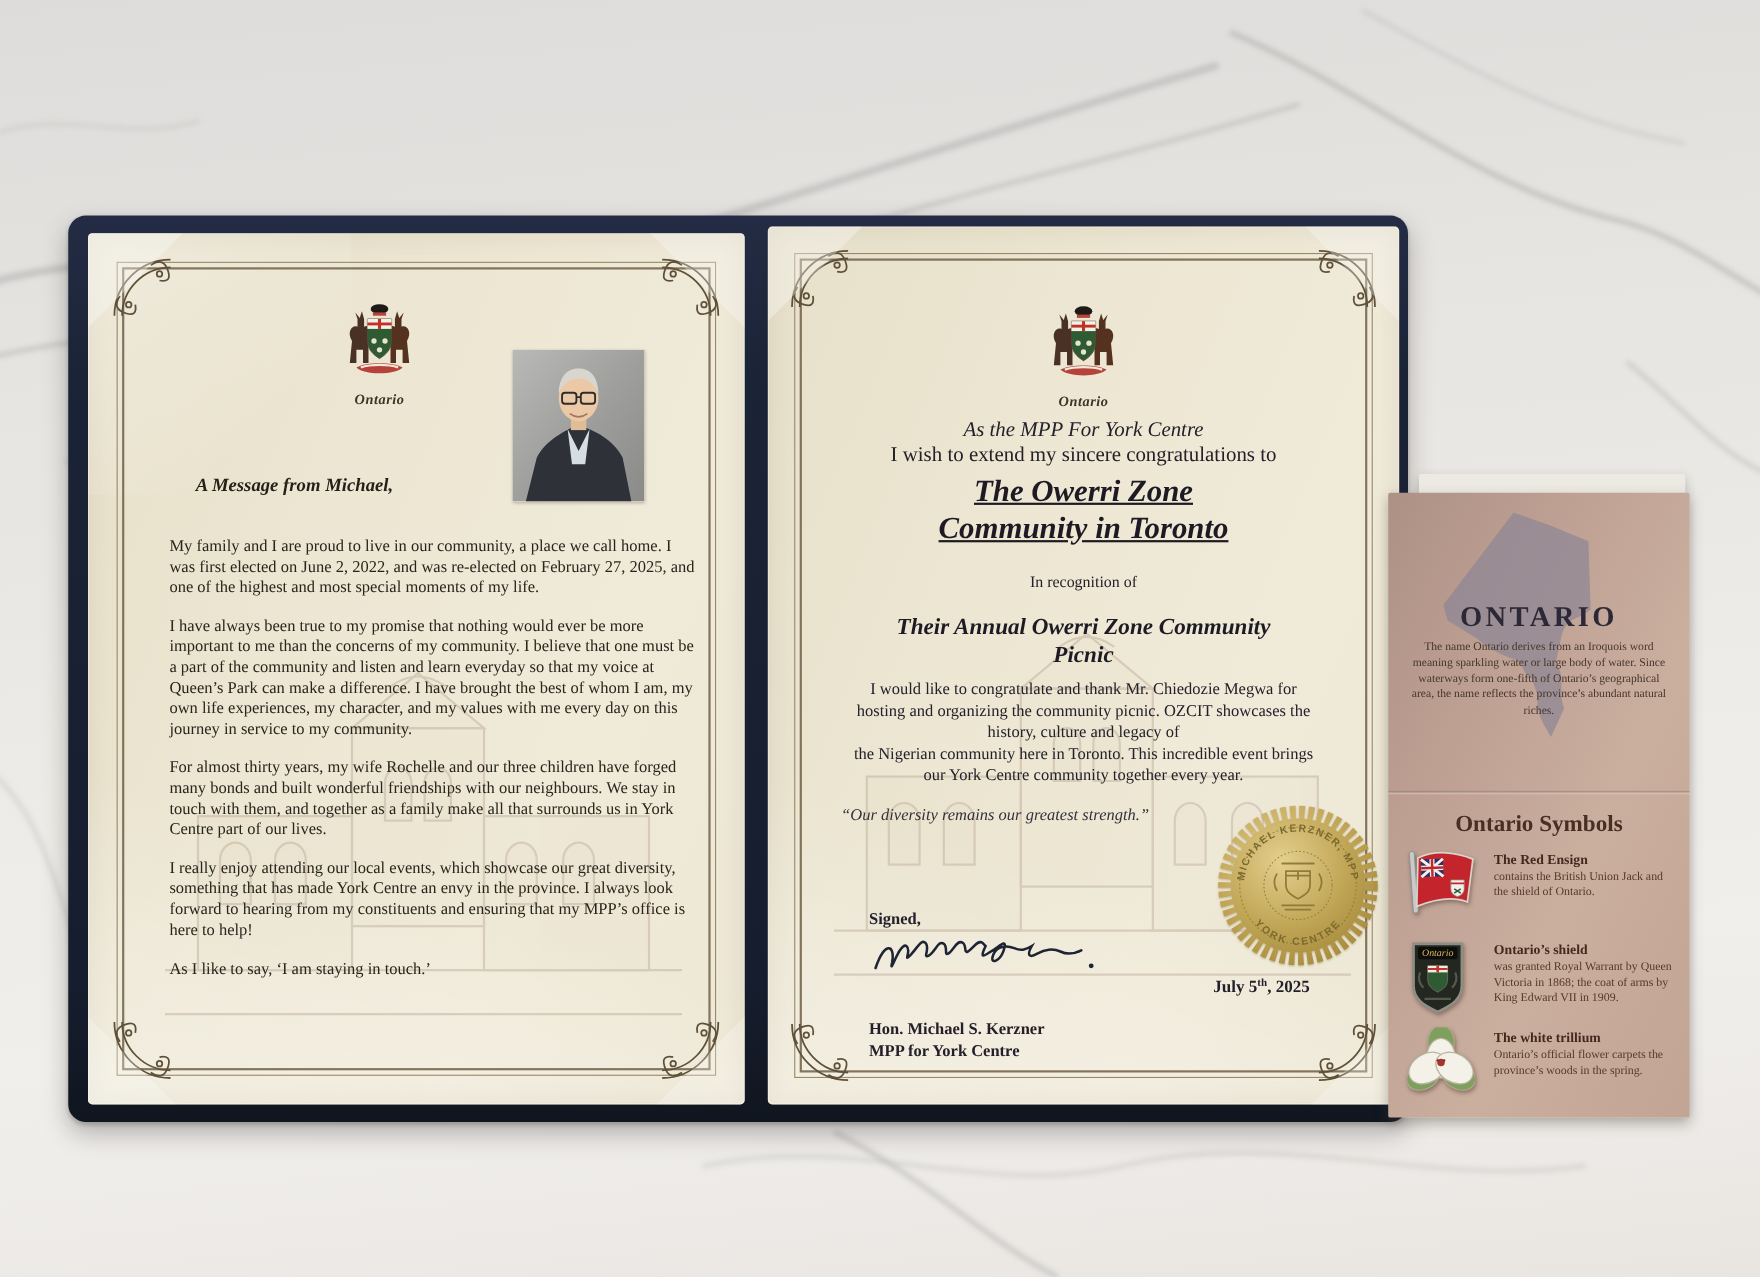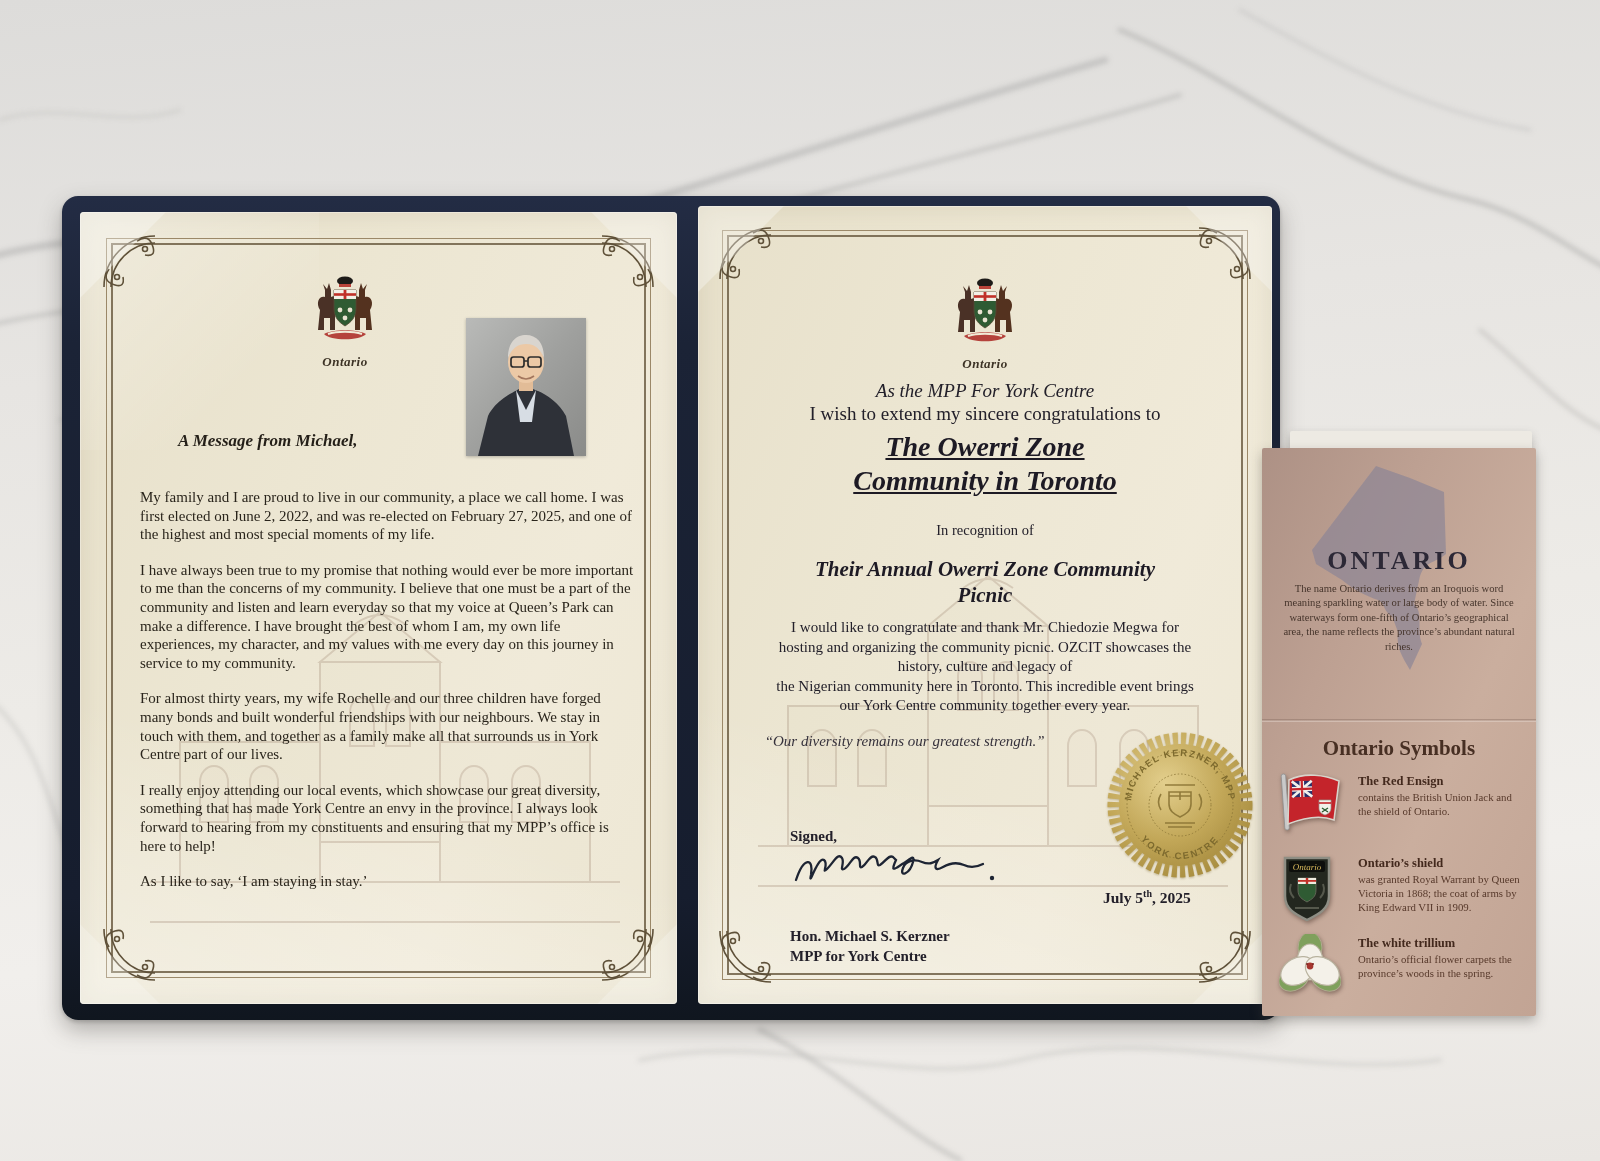--- a/index.html
+++ b/index.html
@@ -45,21 +45,21 @@
   .pc-bl{border-bottom:80px solid rgba(250,250,248,.55);border-right:80px solid transparent;bottom:0;left:0;}
   .pc-br{border-bottom:80px solid rgba(250,250,248,.55);border-left:80px solid transparent;bottom:0;right:0;}
   
   .watermark{position:absolute;opacity:.30;pointer-events:none;}
   
   .arms-block{position:absolute;text-align:center;}
   .ontario-script{font-style:italic;font-weight:bold;font-size:13px;color:#3d3326;letter-spacing:.5px;}
   .portrait{position:absolute;left:386px;top:106px;width:120px;height:138px;box-shadow:0 1px 3px rgba(0,0,0,.25);}
   .letter-heading{position:absolute;left:62px;top:219px;font-size:17px;font-weight:bold;font-style:italic;color:#241f18;margin-left:36px;}
   .letter-body{position:absolute;left:60px;top:276px;width:494px;font-size:15px;line-height:18.6px;color:#2a251c;}
-  .letter-body p{margin:0 0 17px 0;}
+  .letter-body p{margin:0 0 17px 14px;}
   
   .cert{position:absolute;left:0;top:0;width:100%;height:100%;text-align:center;color:#23202a;}
   .cert-line1{position:absolute;left:0;top:174px;width:100%;font-size:19px;font-style:italic;}
   .cert-line2{position:absolute;left:0;top:197px;width:100%;font-size:19px;}
   .cert-recipient{position:absolute;left:0;top:224px;width:100%;font-size:28px;font-weight:bold;font-style:italic;line-height:34px;color:#1d1a24;text-decoration:underline;}
   .cert-recognition{position:absolute;left:0;top:316px;width:100%;font-size:14.5px;}
   .cert-event{position:absolute;left:0;top:350px;width:100%;font-size:21px;font-weight:bold;font-style:italic;line-height:26px;color:#1d1a24;}
   .cert-body{position:absolute;left:47px;top:412px;width:480px;font-size:15px;line-height:19.5px;}
   .cert-quote{position:absolute;left:0;top:527px;width:72%;font-size:15px;font-style:italic;color:#35313b;}
   .seal{position:absolute;left:407px;top:524px;width:150px;height:150px;filter:drop-shadow(0 1px 1px rgba(120,95,30,.4));}
@@ -221,21 +221,21 @@
       <path d="M58,43 h4" stroke="#2c2c2c" stroke-width="1.7"></path>
       <path d="M52,58 Q60,64 68,58" stroke="#a3765d" stroke-width="1.6" fill="none"></path>
     </svg>
 
     <div class="letter-heading">A Message from Michael,</div>
     <div class="letter-body">
       <p>My family and I are proud to live in our community, a place we call home.  I was first elected on June 2, 2022, and was re-elected on February 27, 2025, and one of the highest and most special moments of my life.</p>
       <p>I have always been true to my promise that nothing would ever be more important to me than the concerns of my community.  I believe that one must be a part of the community and listen and learn everyday so that my voice at Queen’s Park can make a difference.   I have brought the best of whom I am, my own life experiences, my character, and my values with me every day on this journey in service to my community.</p>
       <p>For almost thirty years, my wife Rochelle and our three children have forged many bonds and built wonderful friendships with our neighbours. We stay in touch with them, and together as a family make all that surrounds us in York Centre part of our lives.</p>
       <p>I really enjoy attending our local events, which showcase our great diversity, something that has made York Centre an envy in the province. I always look forward to hearing from my constituents and ensuring that my MPP’s office is here to help!</p>
-      <p>As I like to say, ‘I am staying in stay.’</p>
+      <p>As I like to say, ‘I am staying in touch.’</p>
     </div>
   </div>
 
   <div class="page right">
     <div class="sheen wedge-bl"></div>
 
     <svg class="watermark" style="left:30px;top:360px;width:520px;height:400px" viewBox="0 0 520 400">
       <g stroke="#8d705a" fill="rgba(141,112,90,.07)" stroke-width="2" opacity=".8">
         <rect x="200" y="60" width="120" height="180"></rect>
         <path d="M200,60 L260,10 L320,60 Z"></path>

